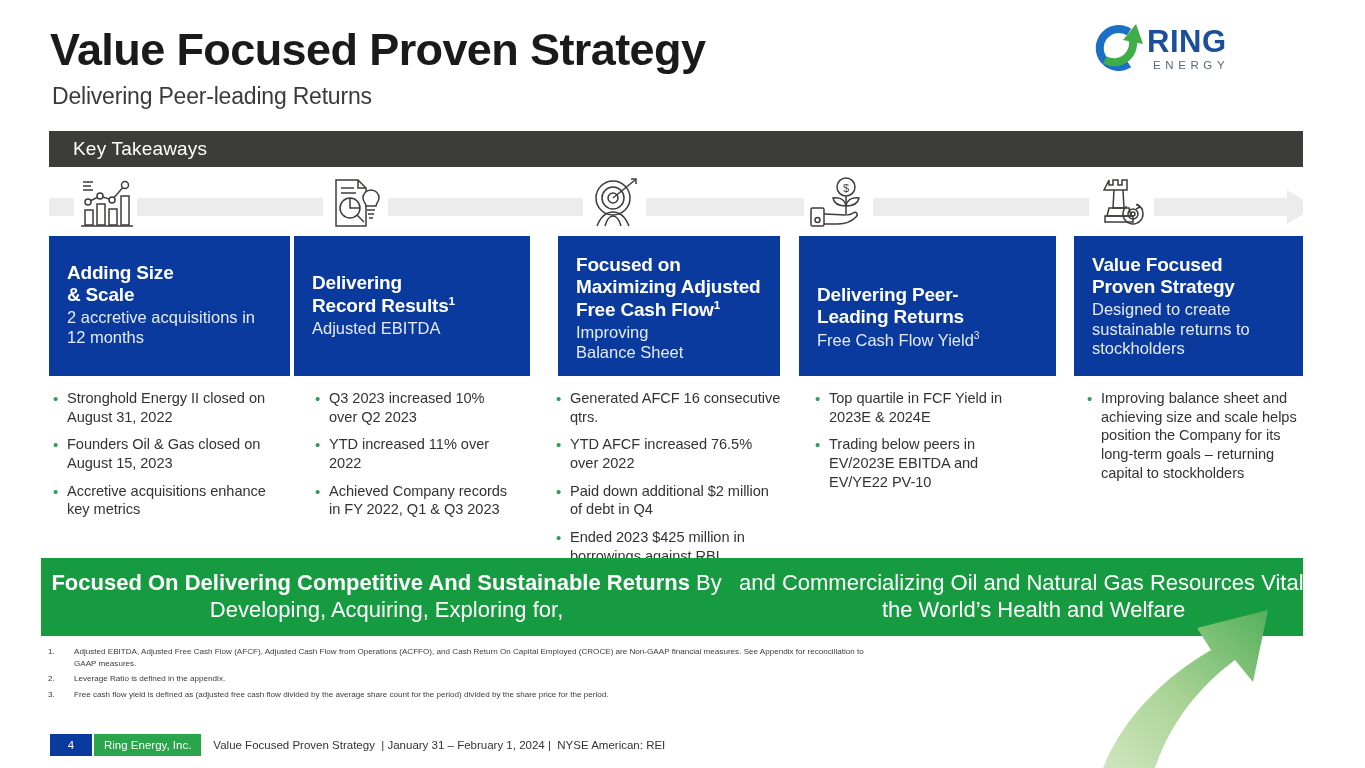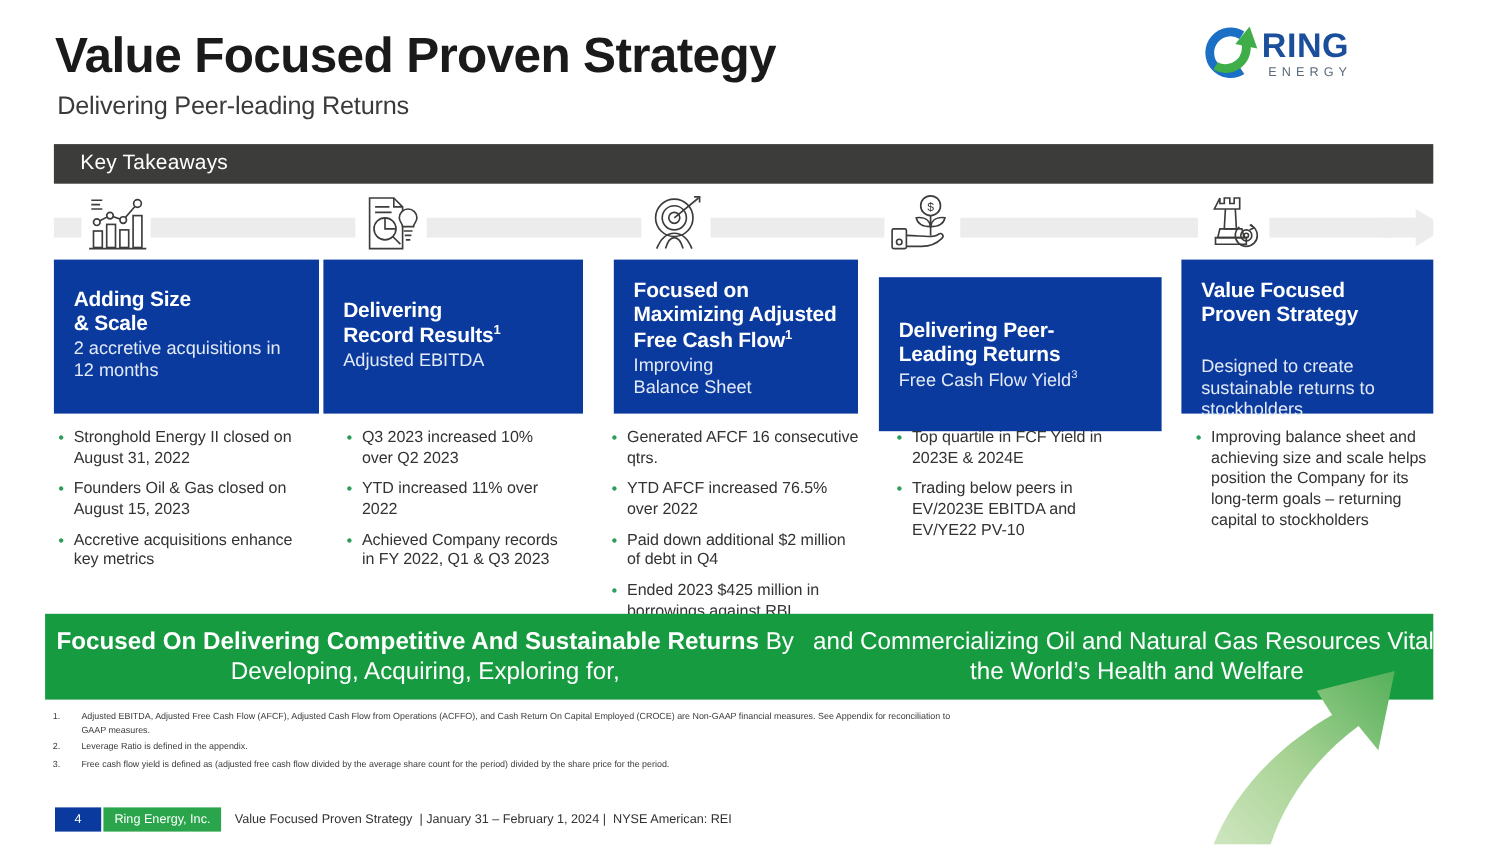--- a/index.html
+++ b/index.html
@@ -243,27 +243,27 @@
   </div>
 
   <div class="card" style="left:558px; top:236px; width:222px; height:140px; padding-top:18px;">
     <div class="c-head"><span>Focused on
 Maximizing Adjusted
 Free Cash Flow</span><sup>1</sup></div>
     <div class="c-sub">Improving
 Balance Sheet</div>
   </div>
 
-  <div class="card" style="left:799px; top:252px; width:257px; height:140px; padding-top:38px;">
+  <div class="card" style="left:799px; top:236px; width:257px; height:140px; padding-top:48px;">
     <div class="c-head">Delivering Peer-
 Leading Returns</div>
     <div class="c-sub"><span>Free Cash Flow Yield</span><sup>3</sup></div>
   </div>
 
-  <div class="card" style="left:1074px; top:236px; width:241px; height:140px; padding-top:18px;gap:24px;">
+  <div class="card" style="left:1074px; top:236px; width:241px; height:140px; padding-top:18px;">
     <div class="c-head">Value Focused
 Proven Strategy</div>
     <div class="c-sub">Designed to create
 sustainable returns to
 stockholders</div>
   </div>
 
   <div class="bcol" style="left:53px; top:389px; width:238px;">
     <div class="bullet">
         <div class="dot">•</div>

